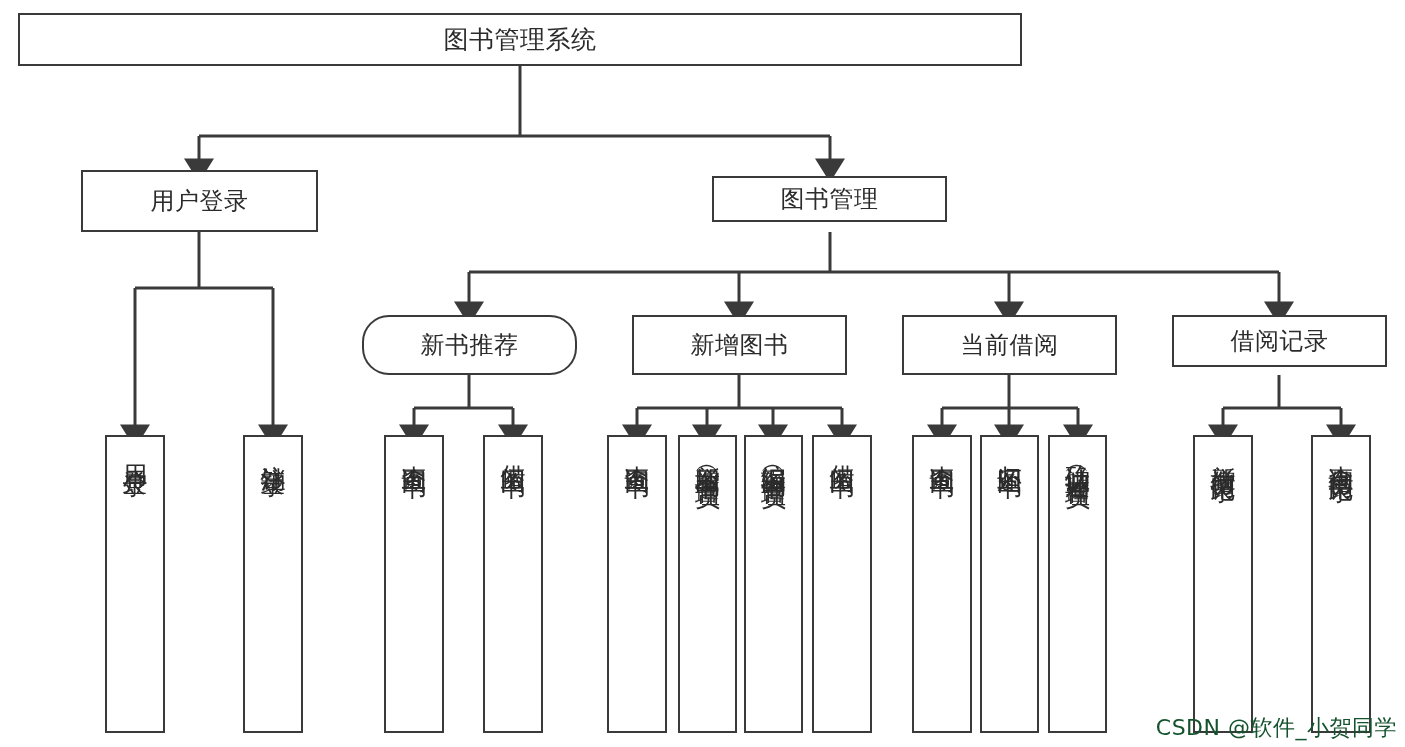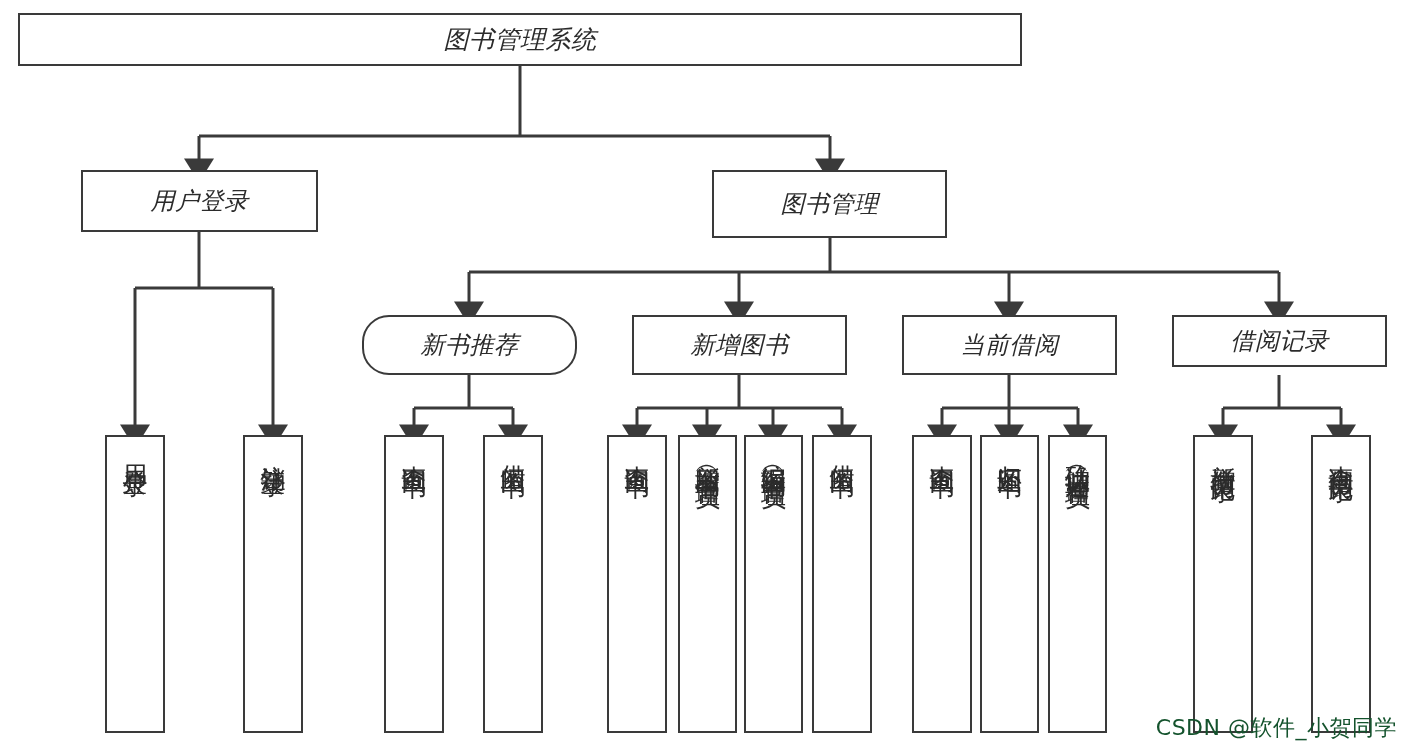--- a/index.html
+++ b/index.html
@@ -36,21 +36,20 @@
     color: #2b2b2b;
   }
   .node .label {
     text-align: center;
     line-height: 1.18;
     white-space: nowrap;
   }
   .node.horiz .label {
     font-size: 24px;
     letter-spacing: 0.5px;
-    font-style: italic;
   }
   .node.vert {
     align-items: flex-start;
     justify-content: center;
     padding-top: 8px;
   }
   .node.vert .label {
     writing-mode: vertical-rl;
     text-orientation: upright;
     font-size: 25px;
@@ -126,21 +125,21 @@
     </g>
   </svg>
 
   <div class="node horiz root" style="left:18px; top:13px; width:1004px; height:53px;">
     <span class="label">图书管理系统</span>
   </div>
 
   <div class="node horiz" style="left:81px; top:170px; width:237px; height:62px;">
     <span class="label">用户登录</span>
   </div>
-  <div class="node horiz" style="left:712px; top:170px; width:235px; height:68px;">
+  <div class="node horiz" style="left:712px; top:176px; width:235px; height:46px;">
     <span class="label">图书管理</span>
   </div>
 
   <div class="node horiz" style="left:362px; top:315px; width:215px; height:60px;border-radius:27px;">
     <span class="label">新书推荐</span>
   </div>
   <div class="node horiz" style="left:632px; top:315px; width:215px; height:60px;">
     <span class="label">新增图书</span>
   </div>
   <div class="node horiz" style="left:902px; top:315px; width:215px; height:60px;">

